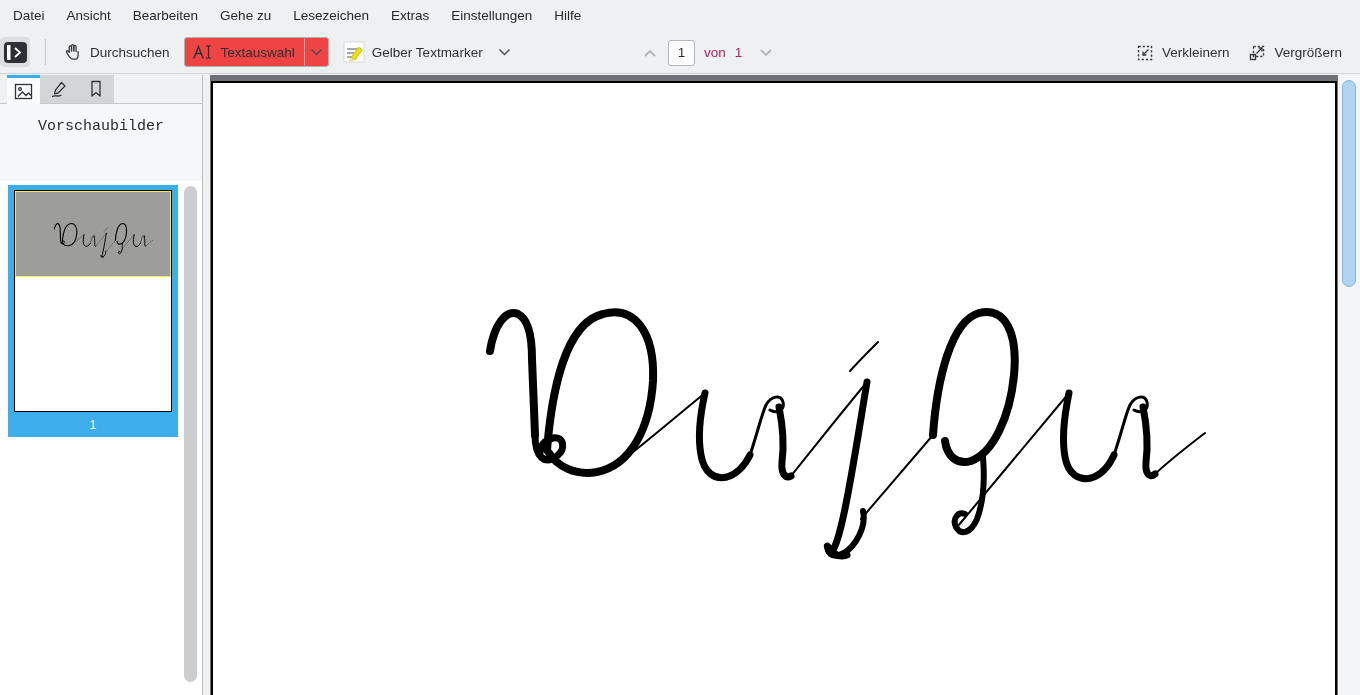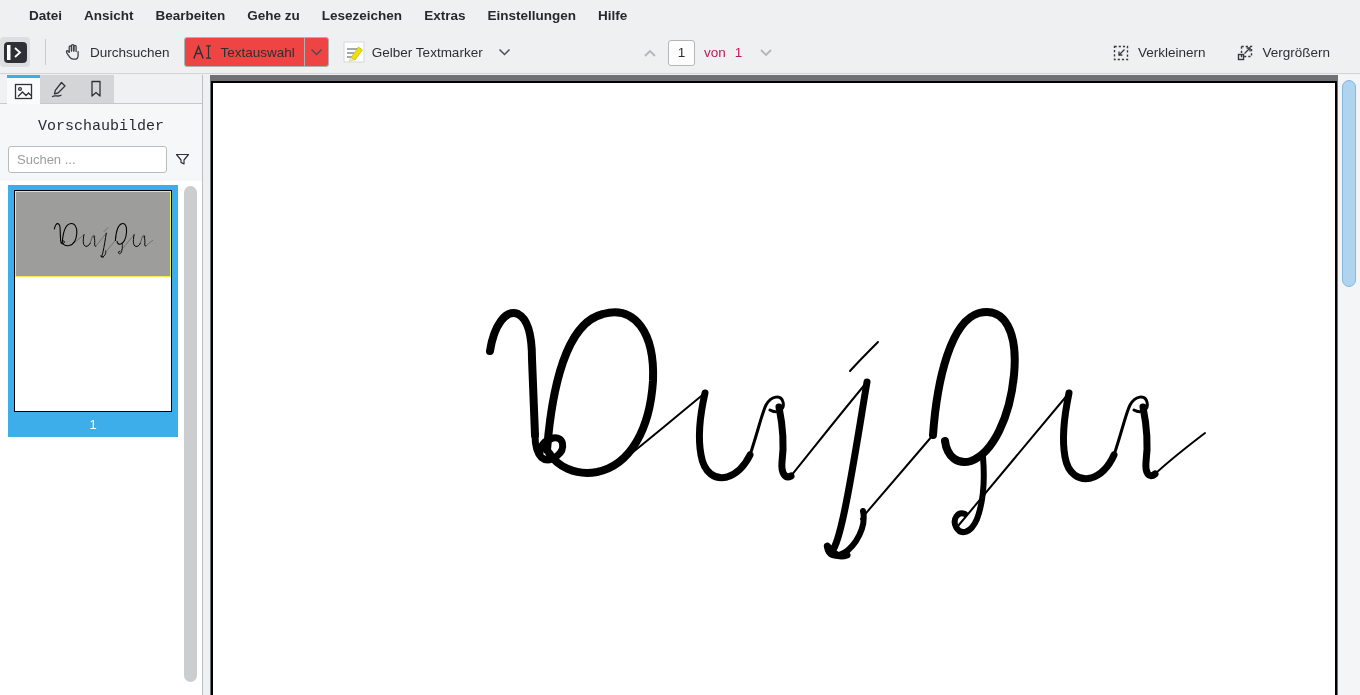--- a/index.html
+++ b/index.html
@@ -1,20 +1,20 @@
 <!DOCTYPE html>
 <html><head>
 <meta charset="utf-8">
 <style>
   * { margin:0; padding:0; box-sizing:border-box; }
   html,body { width:1360px; height:695px; overflow:hidden;
     font-family:"Liberation Sans","DejaVu Sans",sans-serif; background:#eff0f1; }
 
   
-  .menubar { height:31px; background:#eff0f1; display:flex; align-items:center; padding-left:18px;font-weight:bold; }
+  .menubar { height:31px; background:#eff0f1; display:flex; align-items:center; padding-left:2px; }
   .menubar .mitem { font-size:13.5px; color:#25292d; padding:0 11px; line-height:31px; cursor:default; }
 
   
   .toolbar { position:relative; height:43px; background:#eff0f1; border-bottom:1px solid #d2d4d5;
     display:flex; align-items:center; padding:0 0; }
   .tbtn-toggle { width:30px; height:30px; background:#dcdee0; border:none; border-radius:4px;
     display:flex; align-items:center; justify-content:center; margin-right:6px; }
   .vsep { width:1px; height:26px; background:#c9cbcd; margin:0 9px; }
   .tgroup { display:flex; align-items:center; gap:7px; font-size:13.5px; color:#2c3034; margin:0 8px; }
   .tool-pressed { display:flex; align-items:center; height:30px; background:#ef4444;
@@ -196,21 +196,21 @@
         <svg width="20" height="20" viewBox="0 0 20 20" fill="none" stroke="#34383c" stroke-width="1.4">
           <rect x="3.5" y="3.5" width="13" height="13" stroke-dasharray="2.2,2"></rect>
           <path d="M13.5,6.5 L8,12" stroke-width="1.3"></path>
           <path d="M8,8.6 V12 H11.4" stroke-width="1.3"></path>
         </svg>
       </span>
       <span>Verkleinern</span>
     </div>
 
 
-    <div class="tgroup" style="margin:16px;">
+    <div class="tgroup" style="margin:4px;">
       <span>
         <svg width="20" height="20" viewBox="0 0 20 20" fill="none" stroke="#34383c" stroke-width="1.4">
           <rect x="3.5" y="11.5" width="5" height="5"></rect>
           <rect x="6.5" y="3.5" width="10" height="10" stroke-dasharray="2.2,2"></rect>
           <path d="M9.5,10.5 L15,5" stroke-width="1.3"></path>
           <path d="M15,8.4 V5 H11.6" stroke-width="1.3"></path>
         </svg>
       </span>
       <span>Vergrößern</span>
     </div>
@@ -242,30 +242,20 @@
       <span>
         <svg width="16" height="18" viewBox="0 0 16 18" fill="none" stroke="#2e3236" stroke-width="1.3" stroke-linejoin="round">
           <path d="M4,1.5 H12 V16 L8,12.6 4,16 Z"></path>
         </svg>
       </span>
     </div>
   </div>
 
   <div class="side-title">Vorschaubilder</div>
 
-  <div class="search-row">
-    <input class="search-input" placeholder="Suchen ..." style="">
-    <button class="funnel-btn">
-      <span>
-        <svg width="17" height="17" viewBox="0 0 17 17" fill="none" stroke="#2e3236" stroke-width="1.2" stroke-linejoin="round">
-          <path d="M2.5,3.5 H14.5 L10,9 V13 L7,11.4 V9 Z"></path>
-        </svg>
-      </span>
-    </button>
-  </div>
 
   <div class="thumb-list">
     <div class="thumb-item">
       <div class="thumb-page">
         <div class="thumb-viewport">
           <svg viewBox="0 0 1122 610" width="155" height="84">
             <use href="#script-word"></use>
           </svg>
         </div>
       </div>

